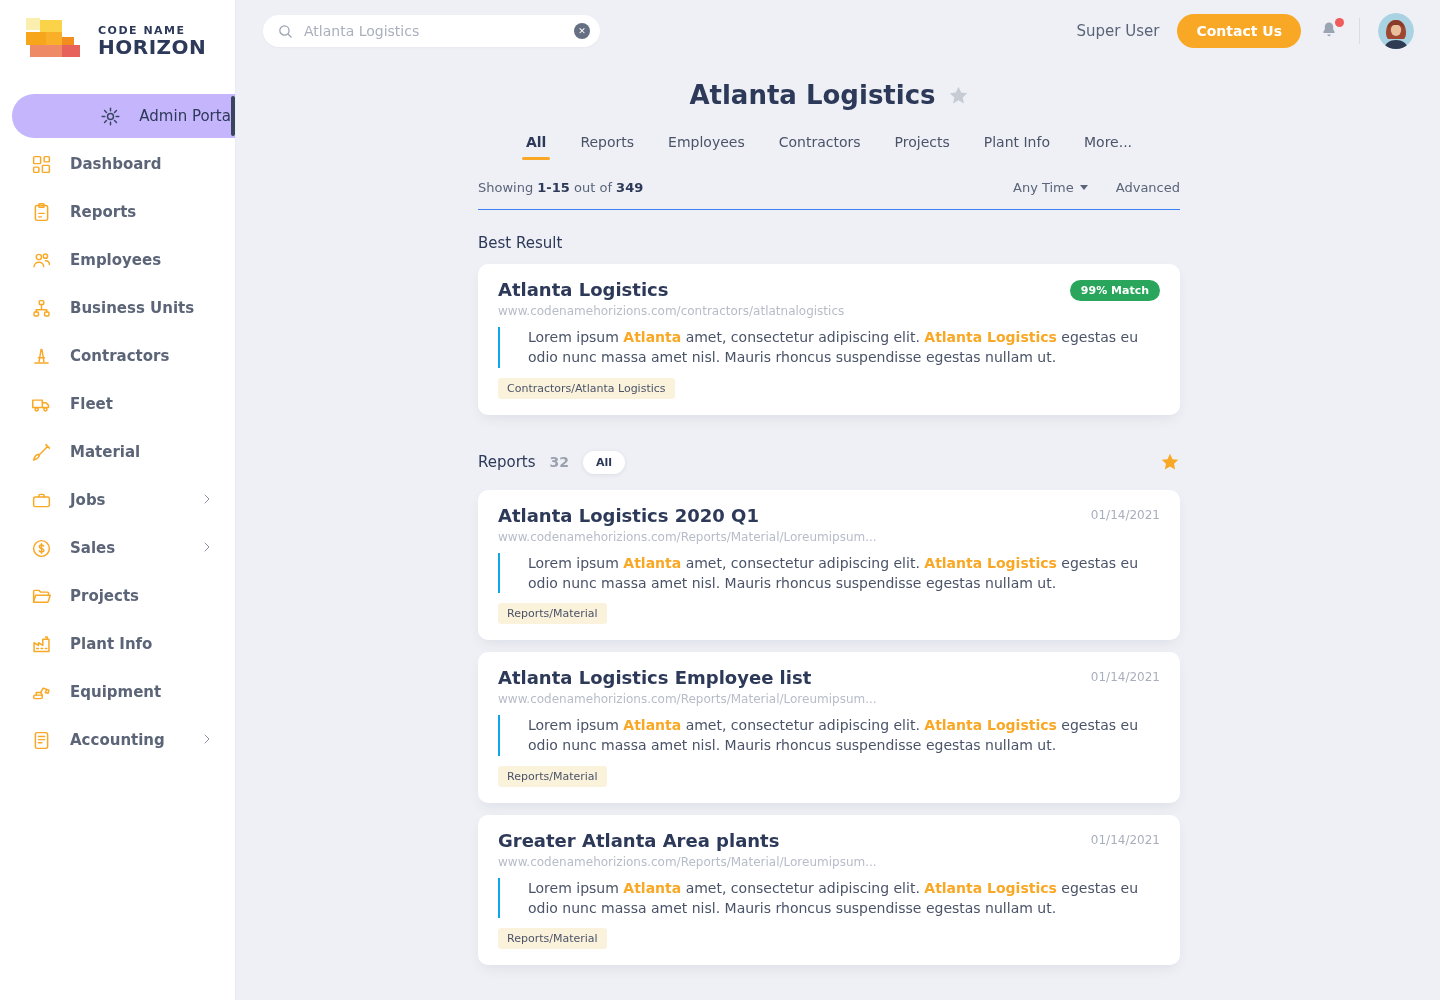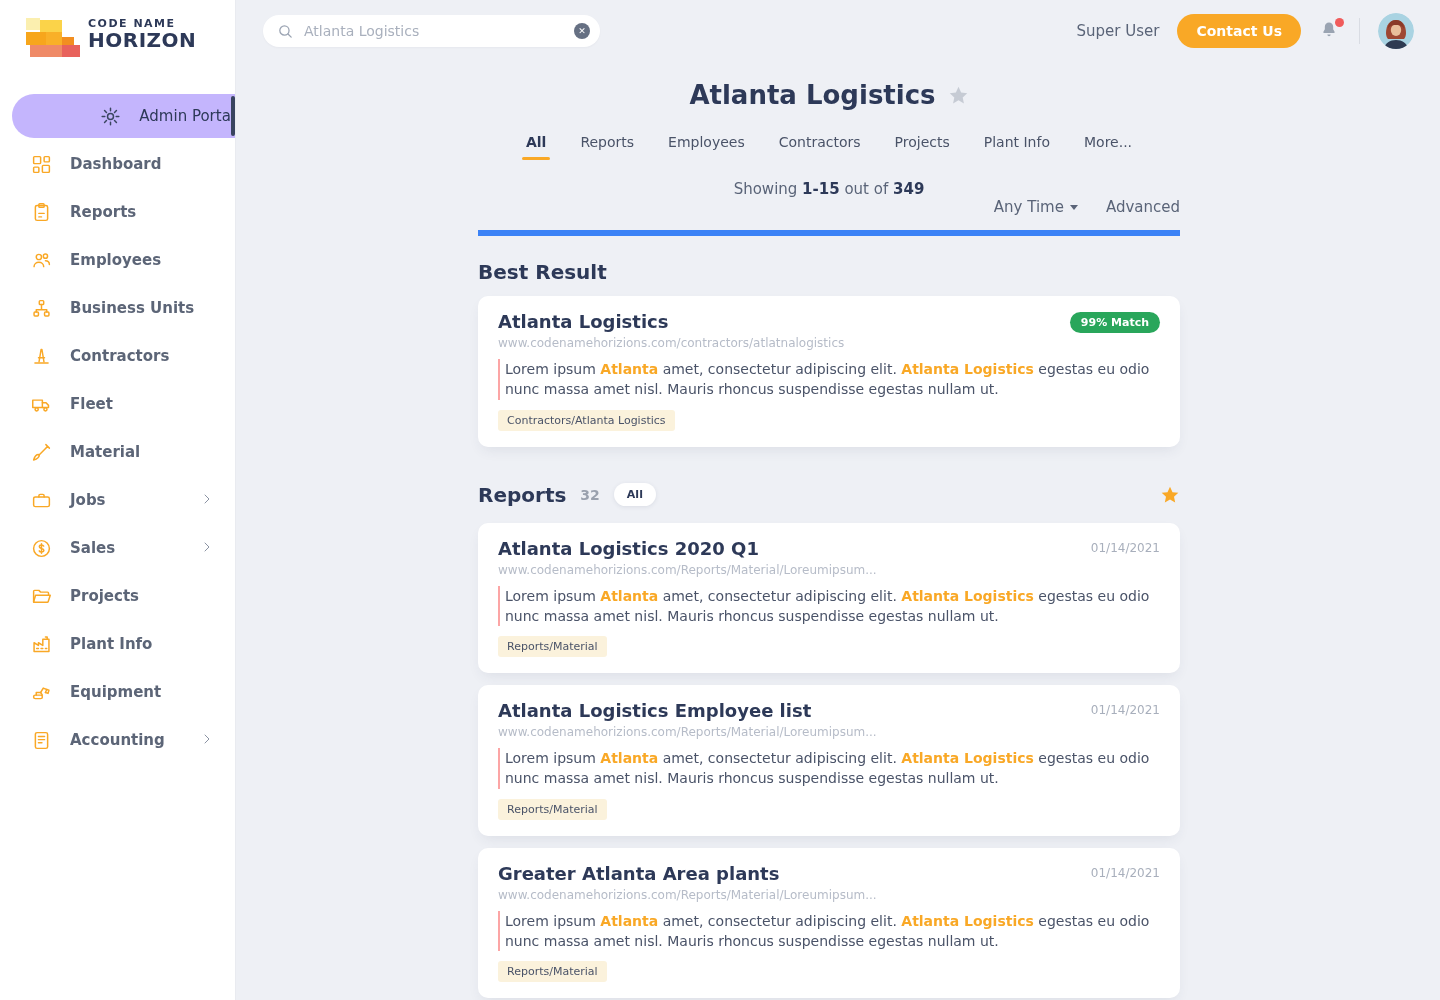--- a/index.html
+++ b/index.html
@@ -2,21 +2,21 @@
 <html><head>
 <meta charset="utf-8">
 <style>
   * { margin:0; padding:0; box-sizing:border-box; }
   html,body { width:1440px; height:1000px; overflow:hidden; }
   body { font-family:"DejaVu Sans","Liberation Sans",sans-serif; background:#EEF0F5; color:#2D3958; }
   .app { display:flex; width:1440px; height:1000px; }
 
   
   .sidebar { width:235px; background:#fff; height:1000px; flex-shrink:0; box-shadow:1px 0 0 #E9EBF0; position:relative; z-index:2; }
-  .logo { display:flex; align-items:flex-start; padding:18px 0 20px 26px; }
+  .logo { display:flex; align-items:flex-end; gap:10px; padding:18px 0 20px 26px; }
   .logo-mark { width:62px; height:40px; position:relative; }
   .logo-mark span { position:absolute; }
   .lm1 { left:0;  top:2;  width:14px; height:12px; background:#FBEFAF; }
   .lm2 { left:14px; top:2px; width:22px; height:12px; background:#FBD349; }
   .lm3 { left:0; top:14px; width:20px; height:13px; background:#F7A61C; }
   .lm4 { left:20px; top:14px; width:16px; height:13px; background:#F9B028; }
   .lm5 { left:36px; top:19px; width:12px; height:8px; background:#F28E20; }
   .lm6 { left:4px; top:27px; width:32px; height:12px; background:#EF8A67; }
   .lm7 { left:36px; top:27px; width:18px; height:12px; background:#E8625C; }
   .brand-text { line-height:1.05; }
@@ -49,42 +49,42 @@
   .avatar { width:36px; height:36px; border-radius:50%; overflow:hidden; cursor:pointer; }
 
   
   .content { width:702px; margin-left:243px; }
   .page-title-row { display:flex; align-items:center; justify-content:center; gap:12px; margin-top:18px; }
   .page-title { font-size:26px; font-weight:700; color:#2D3958; }
   .tabs { display:flex; justify-content:center; gap:34px; margin-top:24px; }
   .tab { font-size:14px; color:#4A5368; padding-bottom:10px; cursor:pointer; position:relative; }
   .tab.active { color:#2D3958; font-weight:700; }
   .tab.active::after { content:""; position:absolute; left:-4px; right:-4px; bottom:0; height:3px; border-radius:2px; background:#F9A826; }
-  .meta-row { display:flex; align-items:center; margin-top:20px; padding-bottom:14px; border-bottom:6px solid #3b82f6; font-size:15px; color:#5A6478;flex-direction:column; }
+  .meta-row { display:flex; align-items:center; margin-top:20px; padding-bottom:14px; border-bottom:1px solid #3b82f6; font-size:13px; color:#5A6478; }
   .meta-row b { color:#2D3958; font-weight:700; }
   .meta-right { margin-left:auto; display:flex; align-items:center; gap:28px; }
   .anytime { display:flex; align-items:center; gap:6px; cursor:pointer; color:#5A6478; }
   .caret-down { width:0; height:0; border-left:4px solid transparent; border-right:4px solid transparent; border-top:5px solid #5A6478; }
   .advanced { cursor:pointer; color:#5A6478; }
 
-  .section-label { font-size:20px; font-weight:700; color:#2D3958; }
+  .section-label { font-size:15px; font-weight:400; color:#2D3958; }
   .best-label { margin-top:24px; }
   .section-head { display:flex; align-items:center; gap:14px; margin-top:36px; margin-bottom:16px; }
   .section-count { font-size:14px; font-weight:700; color:#9AA1AE; }
   .all-pill { background:#fff; border-radius:13px; padding:5px 13px; font-size:11px; font-weight:600; color:#2D3958; box-shadow:0 1px 4px rgba(45,57,88,0.10); cursor:pointer; }
   .section-star { margin-left:auto; cursor:pointer; }
 
   .card { background:#fff; border-radius:10px; padding:15px 20px 16px 20px; margin-bottom:12px; box-shadow:0 6px 14px -4px rgba(45,57,88,0.10); }
   .card-head { display:flex; align-items:flex-start; }
   .card-title { font-size:18px; font-weight:700; color:#2D3958; cursor:pointer; }
   .card-right { margin-left:auto; }
   .match-pill { background:#29A65B; color:#fff; font-size:11px; font-weight:600; border-radius:11px; padding:4px 11px; }
   .card-date { font-size:12px; color:#A8AFBC; padding-top:3px; }
   .card-url { font-size:12px; color:#B6BCC8; margin-top:4px; }
-  .snippet { border-left:2px solid #fca5a5; padding-left:5px; margin-top:9px; font-size:14px; line-height:1.45; color:#4A5368; }
+  .snippet { border-left:2px solid #0ea5e9; padding-left:28px; margin-top:9px; font-size:14px; line-height:1.45; color:#4A5368; }
   .hl { color:#F9A826; font-weight:700; }
   .tag { display:inline-block; background:#FBF2DC; color:#4A5368; font-size:11px; padding:4px 9px; border-radius:3px; margin-top:10px; }
   .best-card { margin-top:12px; }
 </style>
 </head>
 <body>
 
 <div class="app">
 
   <aside class="sidebar">

